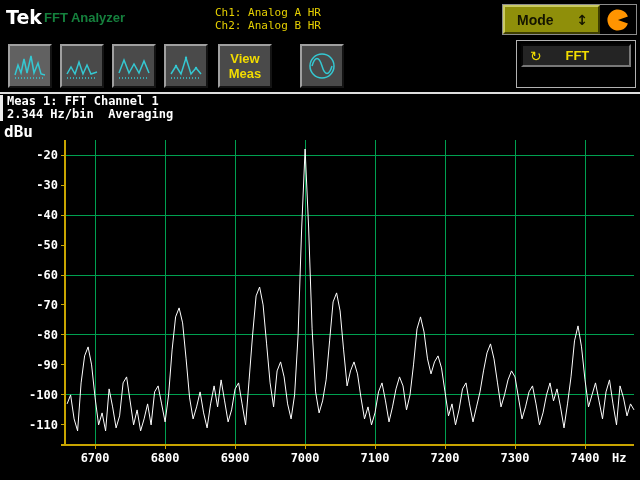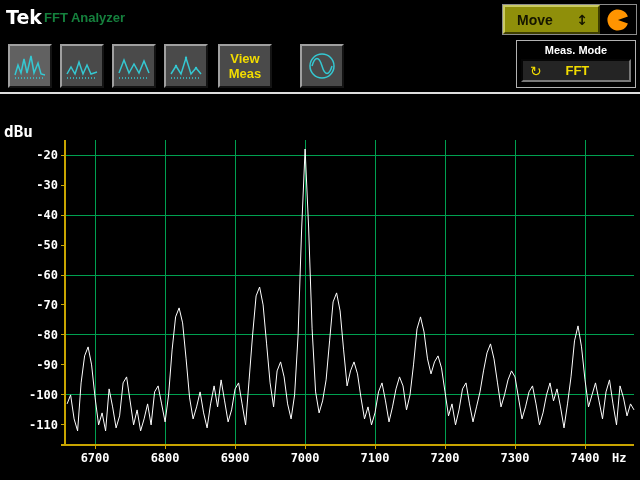--- a/index.html
+++ b/index.html
@@ -37,23 +37,27 @@
   .wavebtn svg,.sinebtn svg{display:block;}
 </style>
 </head>
 <body>
 
 <div class="screen">
 
   <div class="topbar">
     <span class="tek">Tek</span>
     <span class="apptitle">FFT Analyzer</span>
+    <div class="chinfo">
+      <div>Ch1: Analog A HR</div>
+      <div>Ch2: Analog B HR</div>
+    </div>
     <div class="move-group">
       <div class="move-btn">
-        <span class="move-label">Move</span>
+        <span class="move-label">Mode</span>
         <span class="move-arrows">↕</span>
       </div>
       <div class="knob-box">
         <svg width="26" height="26" viewBox="0 0 32 32">
           <path d="M16,16 L28.2,11.6 A13,13 0 1 0 28.2,20.4 Z" fill="#ff9400"></path>
         </svg>
       </div>
     </div>
   </div>
 
@@ -89,21 +93,20 @@
       <div>View</div>
       <div>Meas</div>
     </div>
     <div class="btn sinebtn">
       <svg width="32" height="32" viewBox="0 0 32 32">
         <circle cx="16" cy="16" r="12" fill="none" stroke="#35c8d2" stroke-width="1.5"></circle>
         <path d="M6,16 C9,6 13,6 16,16 C19,26 23,26 26,16" fill="none" stroke="#35c8d2" stroke-width="1.5"></path>
       </svg>
     </div>
     <div class="meas-panel">
-      <div class="meas-label">Meas. Mode</div>
       <div class="meas-btn">
         <span class="cycle">↻</span>
         <span class="meas-value">FFT</span>
       </div>
     </div>
   </div>
 
   <div class="divider"></div>
 
   <div class="chart-section">
@@ -155,16 +158,20 @@
         <text x="375" y="368" text-anchor="middle" font-family="&quot;DejaVu Sans Mono&quot;, monospace" font-size="12" font-weight="bold" fill="#ffffff">7100</text>
         <line x1="445" y1="351" x2="445" y2="355" stroke="#c8a400" stroke-width="1" shape-rendering="crispEdges"></line>
         <text x="445" y="368" text-anchor="middle" font-family="&quot;DejaVu Sans Mono&quot;, monospace" font-size="12" font-weight="bold" fill="#ffffff">7200</text>
         <line x1="515" y1="351" x2="515" y2="355" stroke="#c8a400" stroke-width="1" shape-rendering="crispEdges"></line>
         <text x="515" y="368" text-anchor="middle" font-family="&quot;DejaVu Sans Mono&quot;, monospace" font-size="12" font-weight="bold" fill="#ffffff">7300</text>
         <line x1="585" y1="351" x2="585" y2="355" stroke="#c8a400" stroke-width="1" shape-rendering="crispEdges"></line>
         <text x="585" y="368" text-anchor="middle" font-family="&quot;DejaVu Sans Mono&quot;, monospace" font-size="12" font-weight="bold" fill="#ffffff">7400</text>
         <text x="612" y="368" font-family="&quot;DejaVu Sans Mono&quot;, monospace" font-size="12" font-weight="bold" fill="#ffffff">Hz</text>
         <polyline points="67.1,309.9 70.6,300.9 74.1,324.9 77.6,336.9 81.1,288.9 84.6,261.9 88.1,252.9 91.6,270.9 95.1,303.9 98.6,330.9 102.1,318.9 105.6,336.9 109.1,294.9 112.6,312.9 116.1,333.9 119.6,321.9 123.1,288.9 126.6,282.9 130.1,306.9 133.6,330.9 137.1,315.9 140.6,336.9 144.1,324.9 147.6,309.9 151.1,330.9 154.6,297.9 158.1,291.9 161.6,309.9 165.1,327.9 168.6,300.9 172.1,255.9 175.6,222.9 179.1,213.9 182.6,228.9 186.1,264.9 189.6,303.9 193.1,324.9 196.6,312.9 200.1,297.9 203.6,318.9 207.1,333.9 210.6,309.9 214.1,291.9 217.6,312.9 221.1,285.9 224.6,306.9 228.1,327.9 231.6,315.9 235.1,294.9 238.6,288.9 242.1,309.9 245.6,330.9 249.1,285.9 252.6,240.9 256.1,201.9 259.6,193 263.1,210.9 266.6,249.9 270.1,288.9 273.6,312.9 277.1,276.9 280.6,267.9 284.1,282.9 287.6,309.9 291.1,324.9 294.6,300.9 298.1,240.9 301.6,136 305.1,55 308.6,133 312.1,234.9 315.6,297.9 319.1,318.9 322.6,306.9 326.1,285.9 329.6,246.9 333.1,207.9 336.6,198.9 340.1,216.9 343.6,255.9 347.1,291.9 350.5,276.9 354,267.9 357.5,279.9 361,303.9 364.5,324.9 368,312.9 371.5,330.9 375,318.9 378.5,297.9 382,288.9 385.5,306.9 389,327.9 392.5,312.9 396,294.9 399.5,282.9 403,291.9 406.5,315.9 410,300.9 413.5,270.9 417,234.9 420.5,222.9 424,237.9 427.5,264.9 431,279.9 434.5,267.9 438,261.9 441.5,273.9 445,297.9 448.5,321.9 452,309.9 455.5,330.9 459,315.9 462.5,294.9 466,288.9 469.5,309.9 473,327.9 476.5,312.9 480,297.9 483.5,276.9 487,258.9 490.5,249.9 494,264.9 497.5,288.9 501,312.9 504.5,300.9 508,285.9 511.5,276.9 515,282.9 518.5,303.9 522,324.9 525.5,312.9 529,297.9 532.5,291.9 536,309.9 539.5,330.9 543,318.9 546.5,300.9 550,288.9 553.5,306.9 557,294.9 560.5,312.9 564,333.9 567.5,309.9 571,282.9 574.5,246.9 578,231.9 581.5,252.9 585,285.9 588.5,312.9 592,300.9 595.5,288.9 599,306.9 602.5,324.9 606,297.9 609.5,285.9 613,309.9 616.5,330.9 620,291.9 623.5,303.9 627,321.9 630.5,309.9 634,315.9" fill="none" stroke="#ffffff" stroke-width="1" stroke-linejoin="round"></polyline>
       </svg>
+    <div class="meas-header">
+      <div>Meas 1: FFT Channel 1</div>
+      <div class="meas-sub">2.344 Hz/bin  Averaging</div>
+    </div>
     <div class="yunit">dBu</div>
   </div>
 
 </div>
 
 </body></html>

